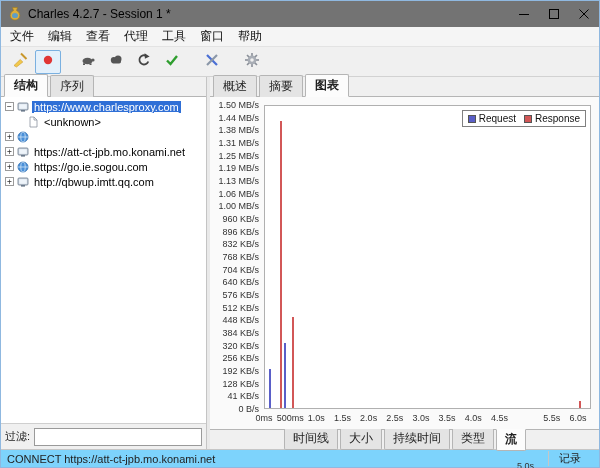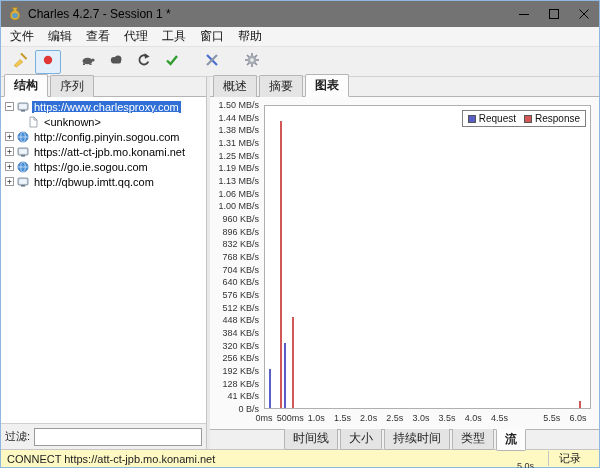--- a/index.html
+++ b/index.html
@@ -60,21 +60,21 @@
   .y-axis { position:absolute; left:0; top:8px; bottom:20px; width:52px; }
   .ytick { position:absolute; right:3px; transform:translateY(-50%); font-size:9px; color:#333; white-space:nowrap; }
   .x-axis { position:absolute; left:54px; right:8px; bottom:3px; height:13px; }
   .xtick { position:absolute; transform:translateX(-50%); font-size:9px; color:#333; white-space:nowrap; }
   .plot { position:absolute; left:54px; right:8px; top:8px; bottom:20px; background:#ffffff; border:1px solid #b0b0b0; }
   .spike { position:absolute; bottom:0; width:2px; transform:translateX(-50%); }
   .legend { position:absolute; top:4px; right:4px; border:1px solid #808080; background:#fff; padding:2px 5px; display:flex; align-items:center; gap:8px; font-size:10px; color:#111; }
   .legend-entry { display:flex; align-items:center; gap:3px; }
   .legend-swatch { width:8px; height:8px; border:1px solid #555; flex:none; }
   
-  .statusbar { height:18px; flex:none; background:#fef9c3; border-top:1px solid #c6c6c6; display:flex; align-items:center; padding:0 6px; font-size:11px; color:#222; }
+  .statusbar { height:18px; flex:none; background:#7dd3fc; border-top:1px solid #c6c6c6; display:flex; align-items:center; padding:0 6px; font-size:11px; color:#222; }
   .status-right { margin-left:auto; border-left:1px solid #c6c6c6; padding-left:10px; padding-right:12px; }
 </style>
 </head>
 <body>
 
 <div class="window">
 
   <div class="titlebar">
     <span class="app-icon">
       <svg viewBox="0 0 16 16">
@@ -221,21 +221,20 @@
         </div>
         <div class="trow">
           <span class="expander plus"></span>
           <span class="ticon">
               <svg viewBox="0 0 12 12">
                 <circle cx="6" cy="6" r="5" fill="#4a90d9" stroke="#2c6cb0" stroke-width="0.8"></circle>
                 <ellipse cx="6" cy="6" rx="2.2" ry="5" fill="none" stroke="#cfe4f7" stroke-width="0.8"></ellipse>
                 <line x1="1" y1="6" x2="11" y2="6" stroke="#cfe4f7" stroke-width="0.8"></line>
               </svg>
             </span>
-          <span class="tlabel">http://config.pinyin.sogou.com</span>
         </div>
         <div class="trow">
           <span class="expander plus"></span>
           <span class="ticon">
               <svg viewBox="0 0 12 12">
                 <rect x="1" y="2" width="10" height="7" rx="1" fill="#cdd6e0" stroke="#6b7a8c" stroke-width="0.8"></rect>
                 <rect x="2.2" y="3.2" width="7.6" height="4.6" fill="#eef4fa"></rect>
                 <rect x="4" y="9" width="4" height="1.6" fill="#6b7a8c"></rect>
               </svg>
             </span>

